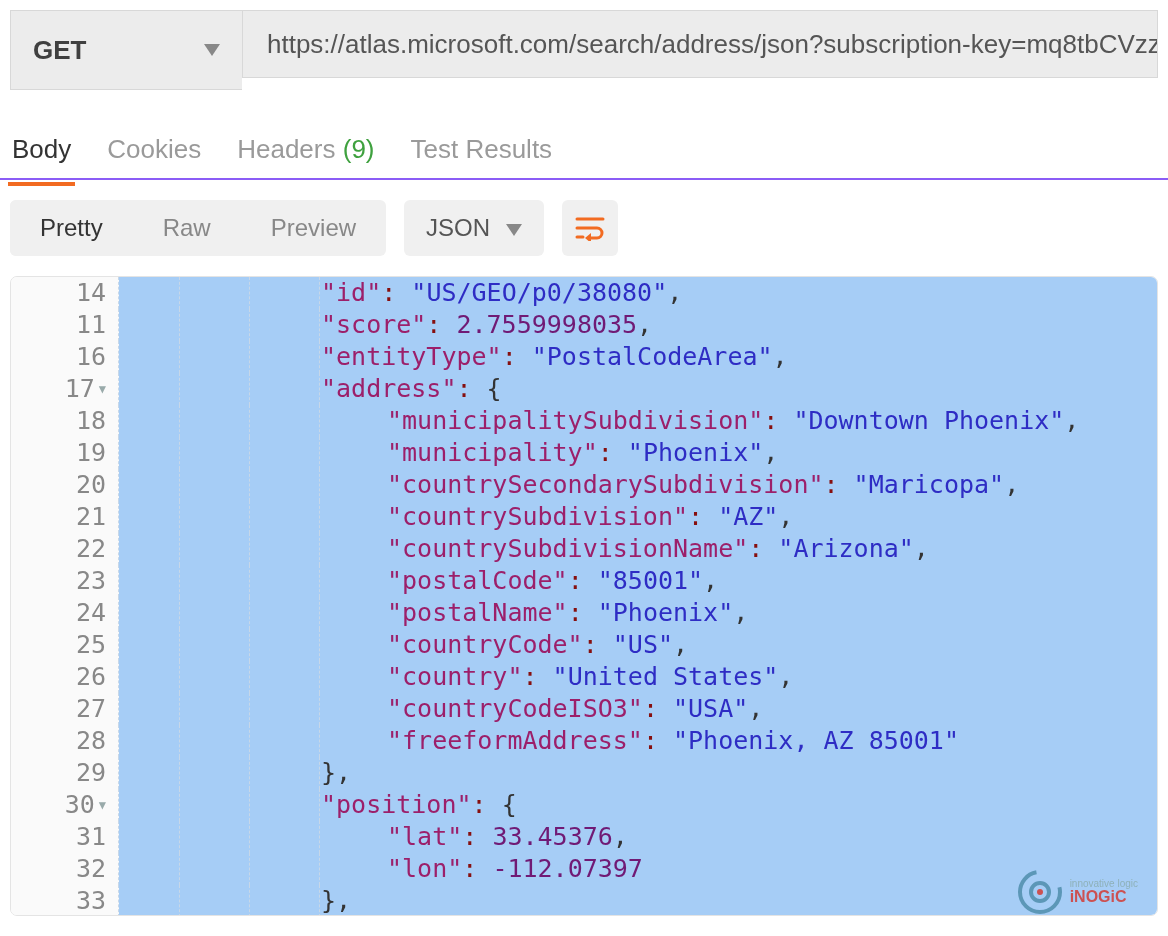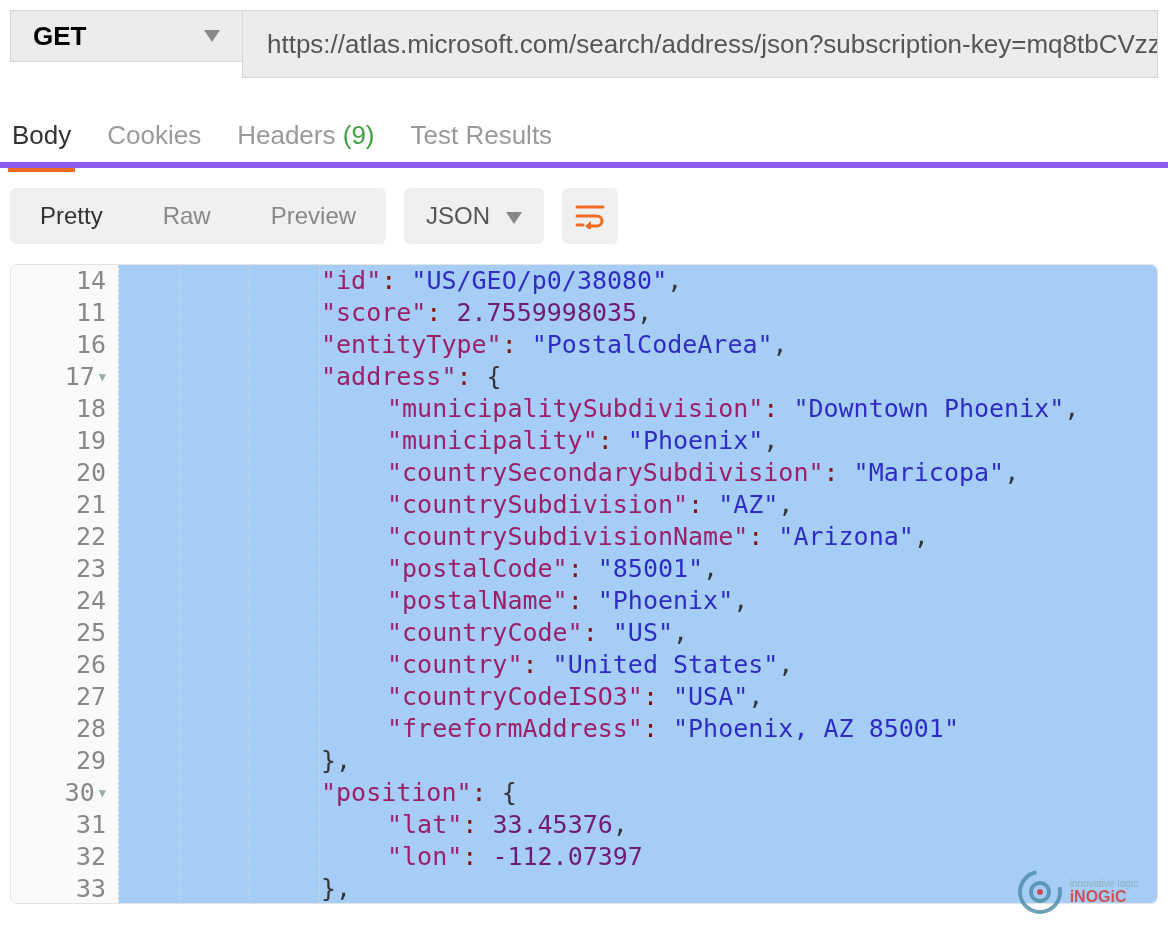--- a/index.html
+++ b/index.html
@@ -13,30 +13,30 @@
 
   
   .request-bar {
     display: flex;
     padding: 10px;
     gap: 0;
     background: #ffffff;
   }
   .method-select {
     width: 232px;
-    height: 52px;
+    height: 80px;
     background: #ececec;
     border: 1px solid #d8d8d8;
     border-right: none;
     display: flex;
     align-items: center;
     padding: 0 22px;
     font-size: 26px;
     font-weight: 600;
-    color: #000000;
+    color: #404040;
     justify-content: space-between;
     cursor: pointer;
   }
   .method-select .chev { color: #888; font-size: 18px; }
   .url-input {
     flex: 1;
     height: 68px;
     background: #ececec;
     border: 1px solid #d8d8d8;
     display: flex;
@@ -45,21 +45,21 @@
     font-size: 26px;
     color: #555;
     white-space: nowrap;
     overflow: hidden;
   }
 
   
   .tabs {
     display: flex;
     align-items: center;
-    border-bottom: 6px solid #8b5cf6;
+    border-bottom: 2px solid #8b5cf6;
     padding: 0 8px;
     margin-top: 20px;
     gap: 28px;
     height: 60px;
   }
   .tab {
     font-size: 26px;
     color: #9a9a9a;
     padding: 10px 4px;
     cursor: pointer;

